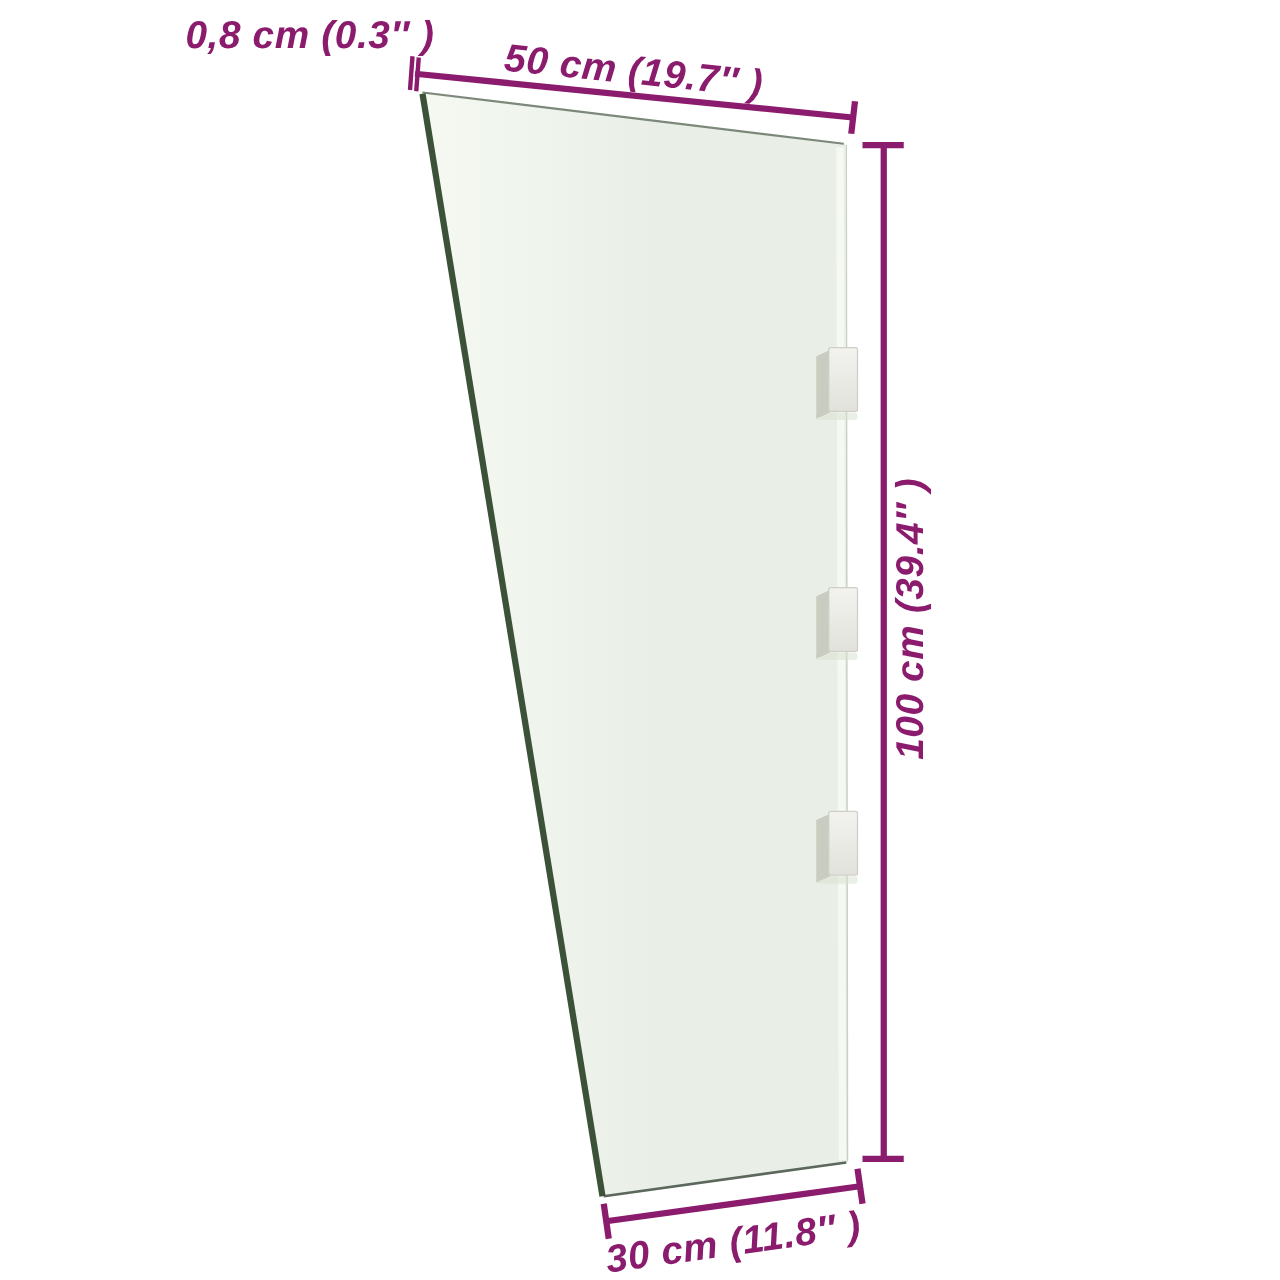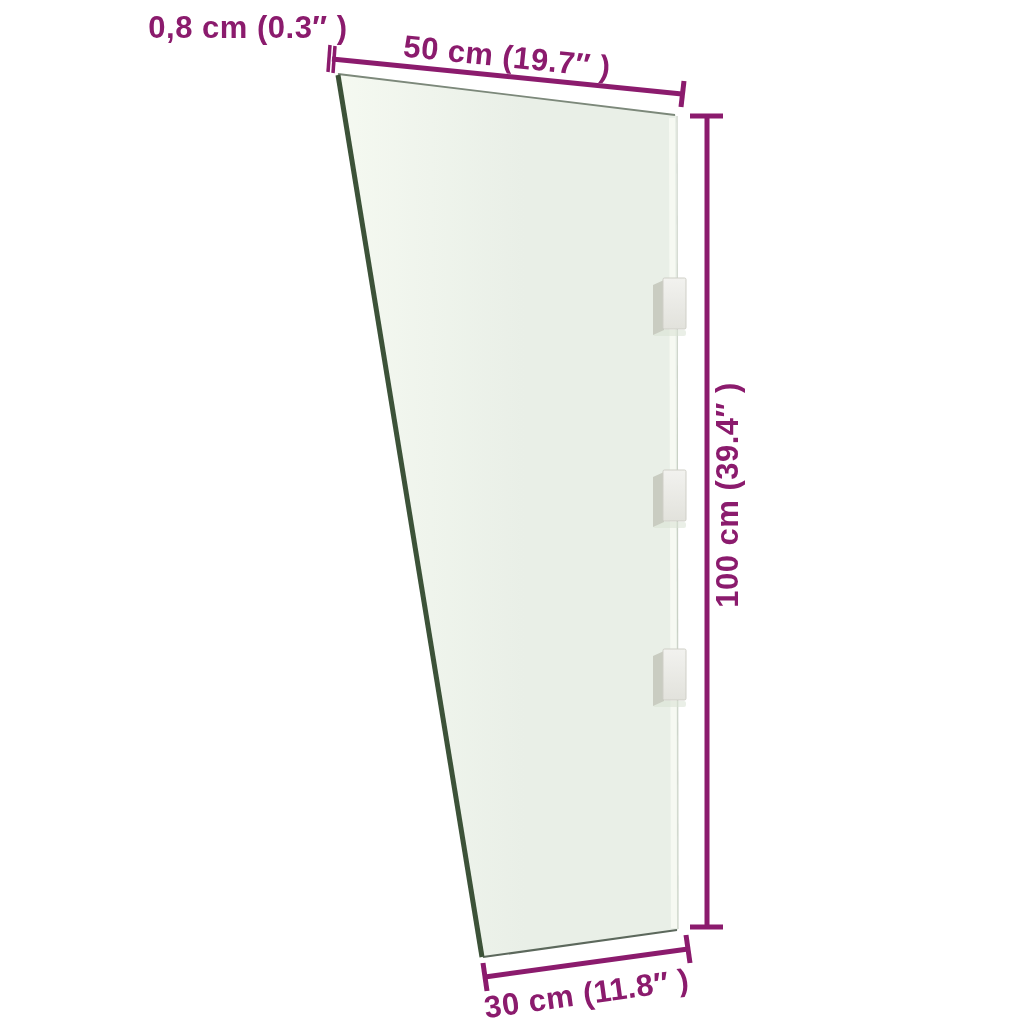--- a/index.html
+++ b/index.html
@@ -6,20 +6,21 @@
     margin: 0;
     padding: 0;
     background: var(--background, #ffffff);
   }
   .canvas {
     position: relative;
     width: 1024px;
     height: 1024px;
     background: var(--background, #ffffff);
     overflow: hidden;
+    font-style: italic;
   }
   svg { display: block; }
 
   
   .dim-line  { stroke: var(--accent, #8b1b6d); stroke-width: 5;   fill: none; stroke-linecap: butt; }
   .dim-tick  { stroke: var(--accent, #8b1b6d); stroke-width: 5;   fill: none; stroke-linecap: butt; }
   .dim-tick-thin { stroke: var(--accent, #8b1b6d); stroke-width: 3.5; fill: none; stroke-linecap: butt; }
   .dim-text  {
     fill: var(--accent, #8b1b6d);
     font-family: "Liberation Sans", sans-serif;

